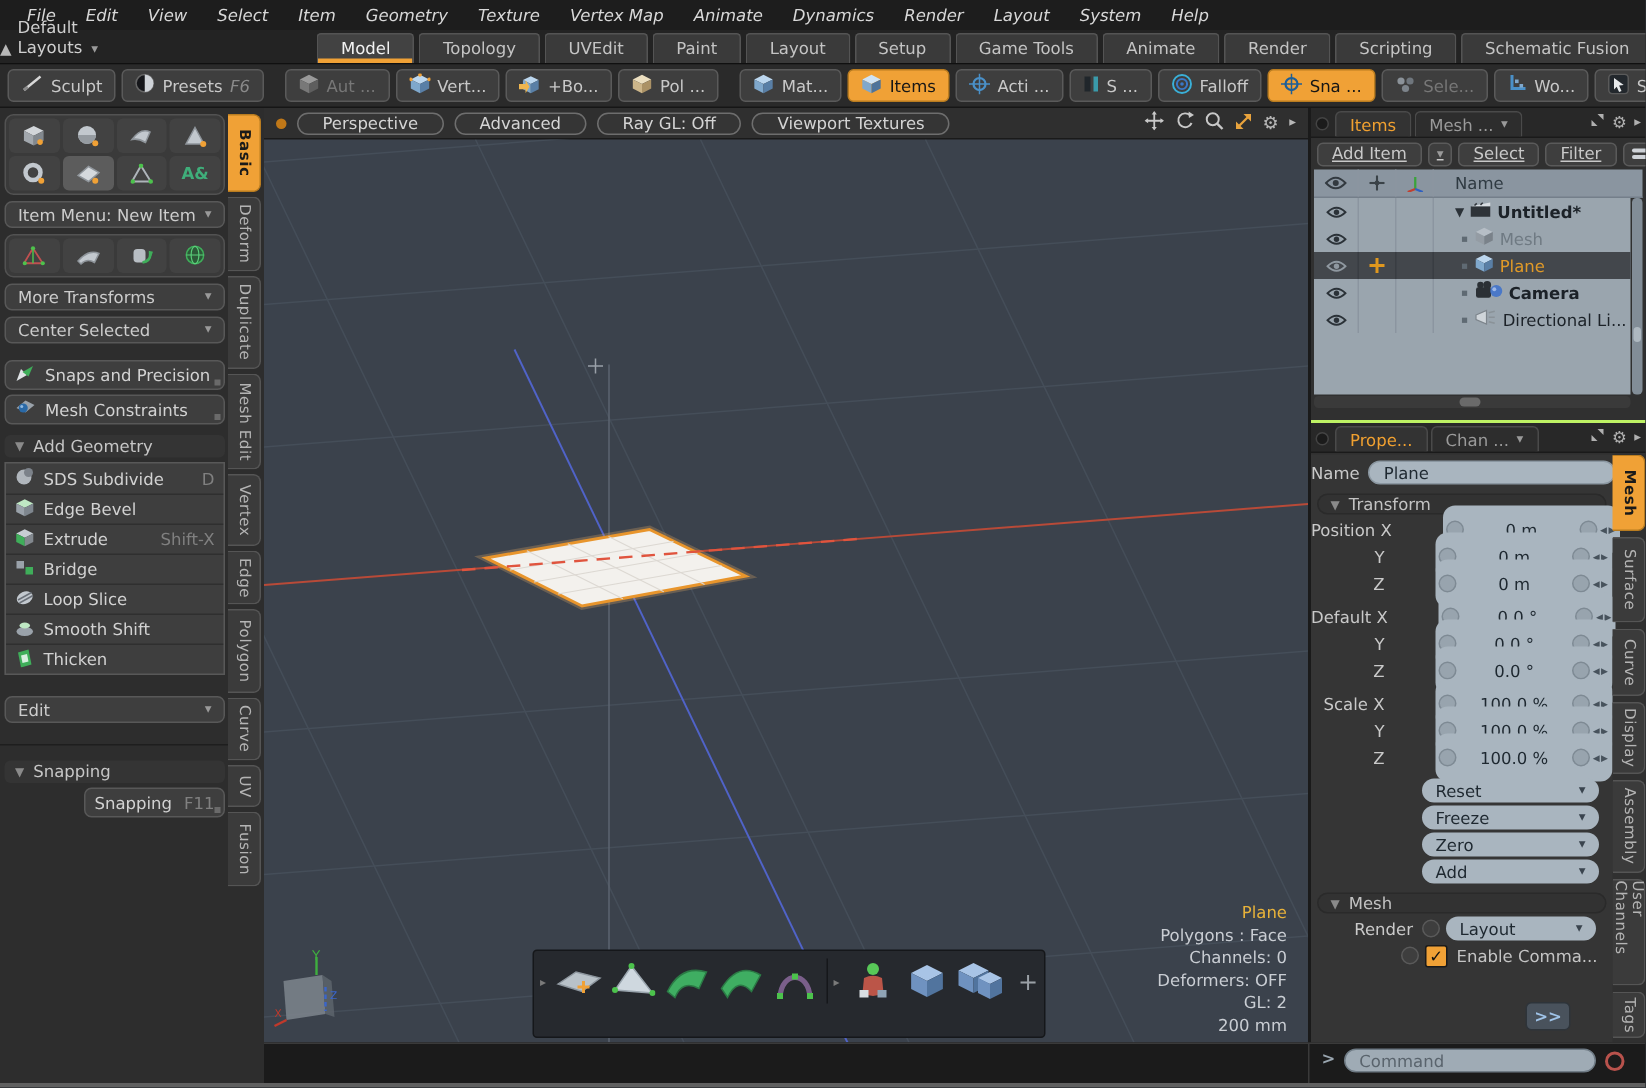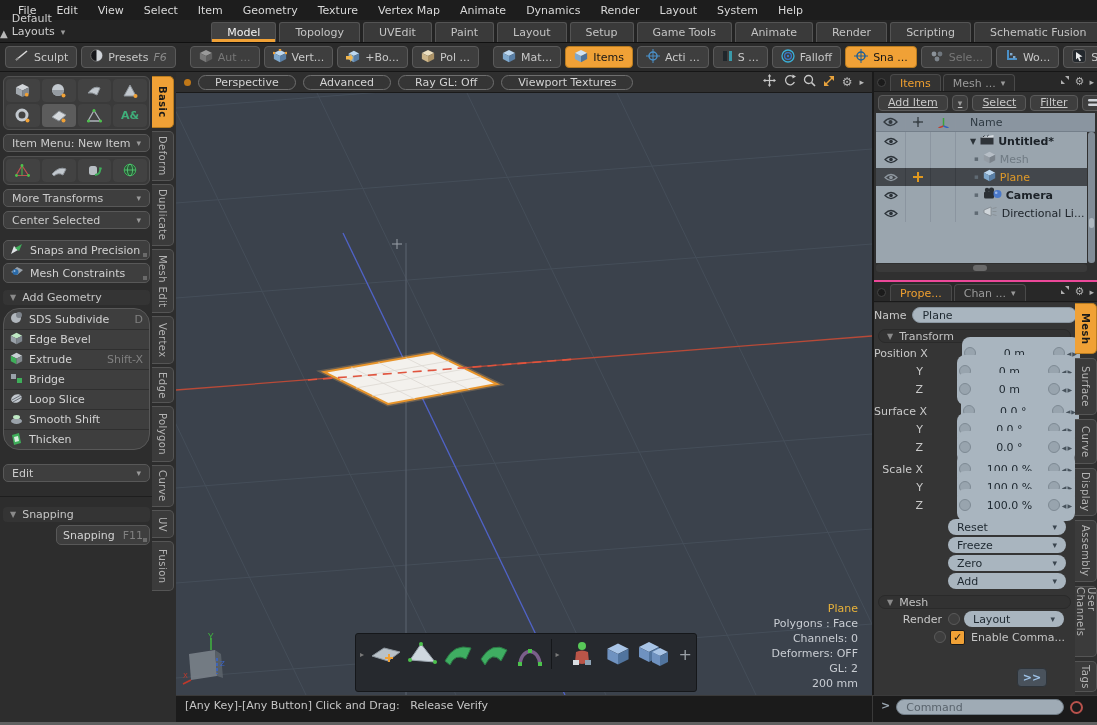--- a/index.html
+++ b/index.html
@@ -3,21 +3,21 @@
 <meta charset="utf-8">
 <style>
   * { box-sizing: border-box; margin:0; padding:0; }
   html,body { width:1097px; height:725px; overflow:hidden; }
   body { font-family:"DejaVu Sans", sans-serif; font-size:11px; color:#c8c8c8; background:#222; position:relative; }
   #app { position:absolute; inset:0; background:#262626; }
   .abs { position:absolute; }
 
   
   .menubar { left:0; top:0; right:0; height:20px; background:#1d1d1d; display:flex; align-items:center; padding-left:8px; }
-  .menubar .mi { padding:0 10px; color:#d8d8d8; cursor:default; }
+  .menubar .mi { padding:0 10px; color:#d8d8d8; cursor:default;font-style:italic; }
   .layoutbar { left:0; top:20px; right:0; height:23px; background:#232323; display:flex; align-items:flex-end; border-bottom:1px solid #101010; }
   .up-ic { width:26px; text-align:center; color:#b8b8b8; font-size:10px; padding-bottom:3px; }
   .lsel { color:#cfcfcf; padding:0 6px 4px 4px; width:200px; }
   .lsel .cd { color:#9a9a9a; margin-left:6px; font-size:9px; }
   .ltabs { display:flex; align-items:flex-end; margin-left:140px; }
   .ltab { height:20px; padding:0 15px; background:#3a3a3a; border:1px solid #545454; border-bottom:none; margin-right:3px; color:#c4c4c4; display:flex; align-items:center; border-radius:3px 3px 0 0; white-space:nowrap; }
   .ltab.active { background:#424242; color:#f2f2f2; box-shadow:inset 0 -3px 0 #f0a136; }
 
   .toolbar { left:0; top:43px; right:0; height:29px; background:#2a2a2a; display:flex; align-items:center; padding:0 5px; gap:4px; border-bottom:1px solid #161616; }
   .tbtn { height:22px; border-radius:4px; background:#3e3e3e; border:1px solid #5a5a5a; display:flex; align-items:center; gap:5px; padding:0 8px; color:#c8c8c8; white-space:nowrap; }
@@ -32,21 +32,21 @@
   .grid8 { background:#3a3a3a; border:1px solid #525252; border-radius:6px; padding:2px; display:grid; grid-template-columns:repeat(4,1fr); gap:2px; }
   .gcell { height:23px; background:#424242; border-radius:4px; display:flex; align-items:center; justify-content:center; position:relative; }
   .gcell.active { background:#5c5c5c; }
   .sdd { height:18px; background:#3e3e3e; border:1px solid #585858; border-radius:5px; display:flex; align-items:center; padding:0 8px; color:#cccccc; margin-top:4px; }
   .sdd .cd { margin-left:auto; color:#9a9a9a; font-size:9px; }
   .sbtn { height:20px; background:#3e3e3e; border:1px solid #585858; border-radius:5px; display:flex; align-items:center; gap:6px; padding:0 6px; color:#d2d2d2; margin-top:3px; position:relative; }
   .sbtn .key { margin-left:auto; color:#808080; }
   .cornersq { position:absolute; right:2px; bottom:2px; width:4px; height:4px; background:#6a6a6a; }
   .shead { height:15px; border-radius:4px; background:#343434; color:#c6c6c6; display:flex; gap:6px; align-items:center; padding:0 7px; margin:7px 0 3px; }
   .shead .tri { color:#8a8a8a; font-size:8px; }
-  .tgroup { background:#3e3e3e; border:1px solid #585858; border-radius:16px; overflow:hidden; }
+  .tgroup { background:#3e3e3e; border:1px solid #585858; border-radius:0; overflow:hidden; }
   .trow { height:20px; display:flex; align-items:center; gap:6px; padding:0 6px; color:#d2d2d2; border-top:1px solid #2f2f2f; }
   .trow:first-child { border-top:none; }
   .trow .key { margin-left:auto; color:#808080; }
   .sb-divider { height:1px; background:#1e1e1e; margin:14px -3px 0 -3px; }
   .snapbtn { width:94px; margin-left:auto; }
   .sb-tabs { position:absolute; right:0; top:4px; width:24px; display:flex; flex-direction:column; gap:3px; }
   .vtab { writing-mode:vertical-rl; width:22px; background:#3b3b3b; border:1px solid #555; border-left:none; border-radius:0 5px 5px 0; color:#b4b4b4; display:flex; align-items:center; justify-content:center; font-size:10px; letter-spacing:.4px; }
   .vtab.active { background:#f0a136; color:#1a1a1a; font-weight:bold; border-color:#b97c20; }
 
   
@@ -91,21 +91,21 @@
   .irow.sel { background:#43474c; color:#e09a28; }
   .irow.dim .nm { color:#6f7a83; }
   .irow .nm.b { font-weight:bold; }
   .irow .node { color:#5f6a73; font-size:7px; margin-left:14px; }
   .irow .expand { color:#2b3238; font-size:8px; }
   .vscroll { position:absolute; right:2px; top:60px; width:7px; height:131px; background:#828d97; border-radius:3px; }
   .vthumb { position:absolute; left:1px; top:86px; width:5px; height:10px; border-radius:3px; background:#aeb8c0; }
   .hscroll { position:absolute; left:2px; top:192px; right:10px; height:8px; background:#3a3a3a; border-radius:3px; }
   .hthumb { position:absolute; left:46%; top:1px; width:14px; height:6px; border-radius:3px; background:#6a6a6a; }
 
-  .props { position:absolute; left:0; top:208px; right:0; bottom:0; background:#303030; border-top:2px solid #ec4899; }
+  .props { position:absolute; left:0; top:208px; right:0; bottom:0; background:#303030; border-top:2px solid #bef264; }
   .pcontent { position:absolute; left:0; top:21px; right:22px; bottom:0; background:#353535; }
   .prow { display:flex; align-items:center; height:16px; margin-top:2px; }
   .plabel { width:74px; text-align:right; padding-right:6px; color:#c9c9c9; white-space:nowrap; }
   .fld { flex:0 0 118px; height:32px; background:#a9b5bf; border-radius:8px; display:flex; align-items:center; overflow:hidden;margin-left:28px; }
   .fld .knob { width:12px; height:12px; border-radius:50%; background:#98a4ae; border:1px solid #7e8a94; margin:0 2px; flex:none; }
   .fld .val { flex:1; text-align:center; color:#1e2830; }
   .fld .spin { display:flex; font-size:6px; color:#47525c; padding-right:3px; gap:1px; }
   .fld.light { background:#b9c5cf; }
   .ddl { flex:0 0 118px; height:16px; background:#a9b5bf; border-radius:8px; display:flex; align-items:center; padding:0 9px; color:#1e2830; }
   .ddl .cd { margin-left:auto; font-size:9px; color:#3a444e; }
@@ -902,21 +902,21 @@
               <div class="knob"></div>
               <span class="spin">
                 <span>◀</span>
                 <span>▶</span>
               </span>
             </div>
           </div>
 
         <div style="height:4px"></div>
         <div class="prow">
-            <div class="plabel">Surface X</div>
+            <div class="plabel">Default X</div>
           <div class="fld">
               <div class="knob"></div>
               <span class="val">0.0 °</span>
               <div class="knob"></div>
               <span class="spin">
                 <span>◀</span>
                 <span>▶</span>
               </span>
             </div>
           </div>
@@ -1040,21 +1040,20 @@
         <div class="vtab" style="height:45px">Curve</div>
         <div class="vtab" style="height:48px">Display</div>
         <div class="vtab" style="height:62px">Assembly</div>
         <div class="vtab" style="height:71px">User Channels</div>
         <div class="vtab" style="height:31px">Tags</div>
       </div>
     </div>
   </div>
 
   <div class="abs statusbar">
-    <span class="smsg">[Any Key]-[Any Button] Click and Drag:   Release Verify</span>
     <div class="cmd">
       <span class="pr">&gt;</span>
       <input type="text" placeholder="Command" style="">
       <div class="recring"></div>
     </div>
   </div>
   <div class="abs bottom-edge"></div>
 </div>
 
 </body></html>

